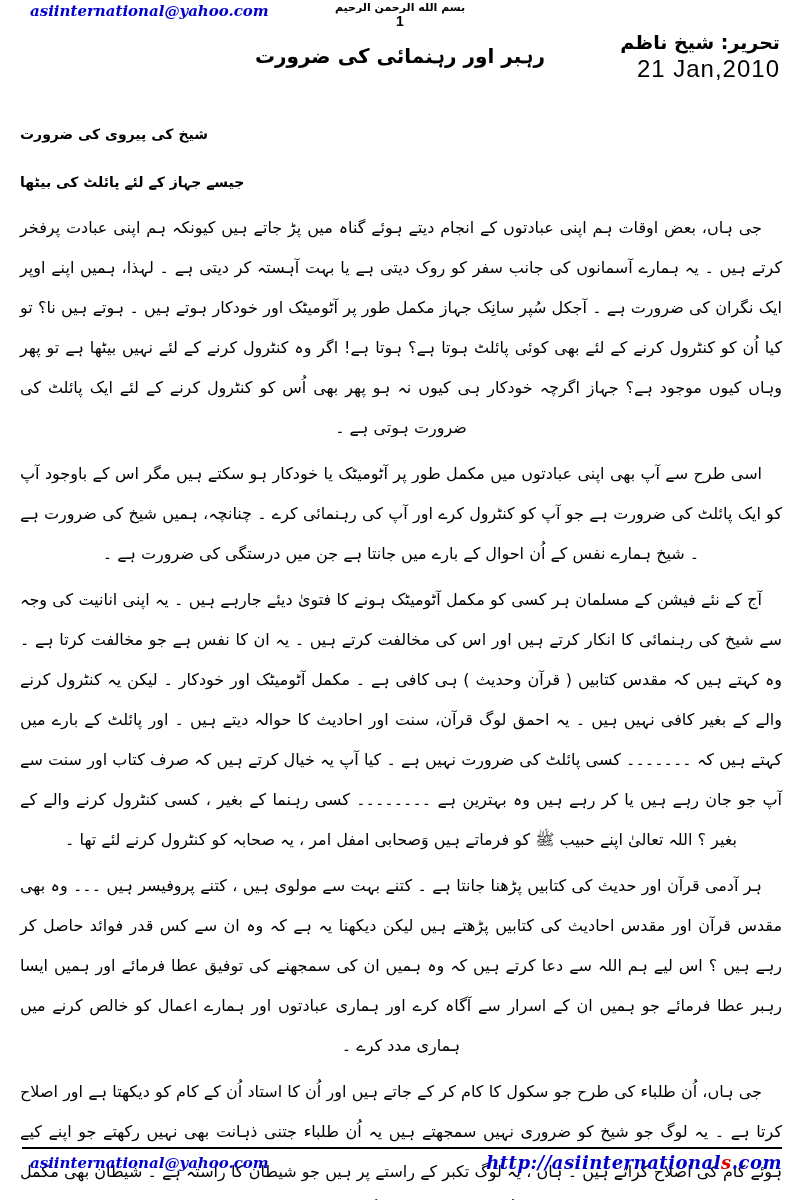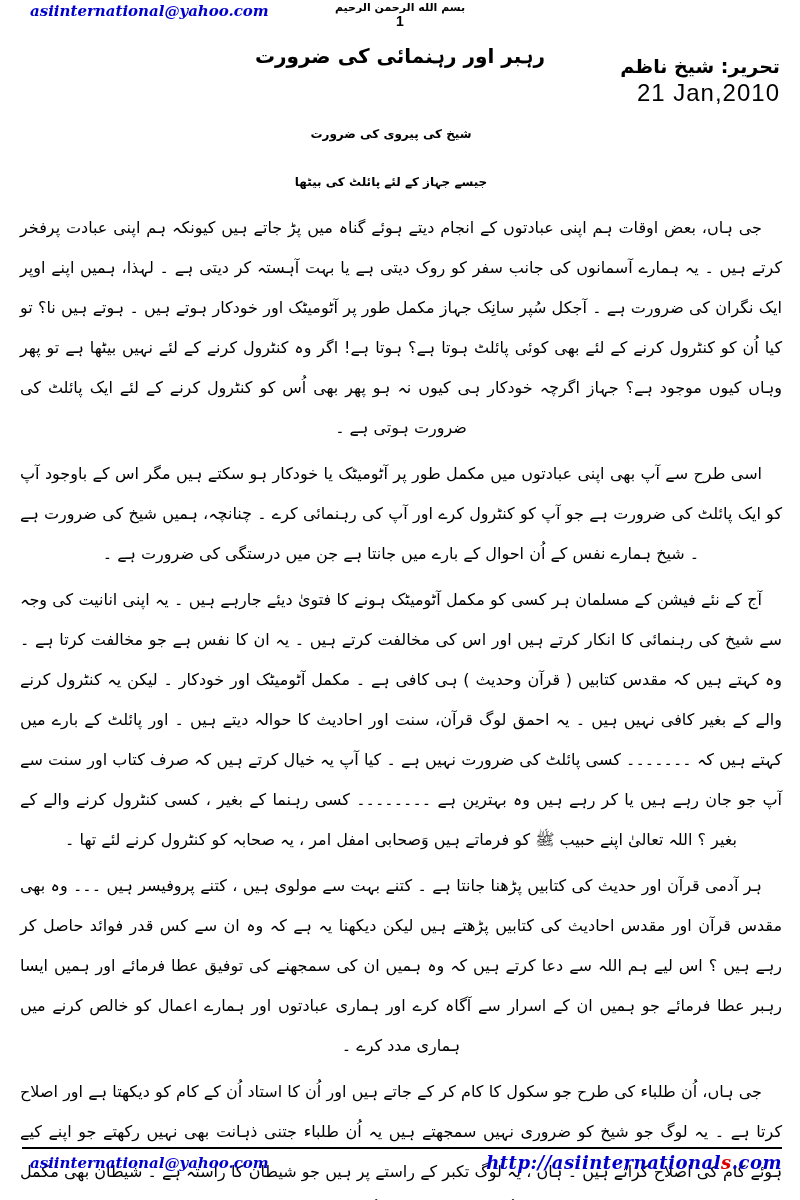--- a/index.html
+++ b/index.html
@@ -24,21 +24,21 @@
     position:absolute;top:2px;left:0;width:100%;
     text-align:center;line-height:1.1;
   }
   .bismillah{font-size:11px;font-weight:bold;}
   .page-number{
     font-family:"Liberation Sans",sans-serif;
     font-size:14px;font-weight:bold;line-height:1;
   }
   .byline-block{
     position:absolute;top:30px;right:20px;
-    text-align:right;direction:rtl;margin-top:24px;
+    text-align:right;direction:rtl;
   }
   .byline{font-size:19px;font-weight:bold;line-height:1.3;}
   .date{
     direction:ltr;
     font-family:"Liberation Sans",sans-serif;
     font-size:24px;line-height:1.2;letter-spacing:1px;
   }
   .doc-title{
     position:absolute;top:44px;left:0;width:100%;
     margin:0;text-align:center;
@@ -47,22 +47,22 @@
   }
   
   .body-text{
     position:absolute;top:112px;left:20px;right:18px;
     direction:rtl;
     font-size:16px;
     line-height:40px;
   }
   .subhead{
     margin:0 0 4px;
-    font-size:12px;font-weight:bold;
-    text-align:center;
+    font-size:14px;font-weight:bold;
+    text-align:left;
     padding-right:20px;
     line-height:44px;
   }
   .para{
     margin:0 0 6px;
     text-align:justify;
     text-align-last:center;
     text-indent:20px;
   }
   

